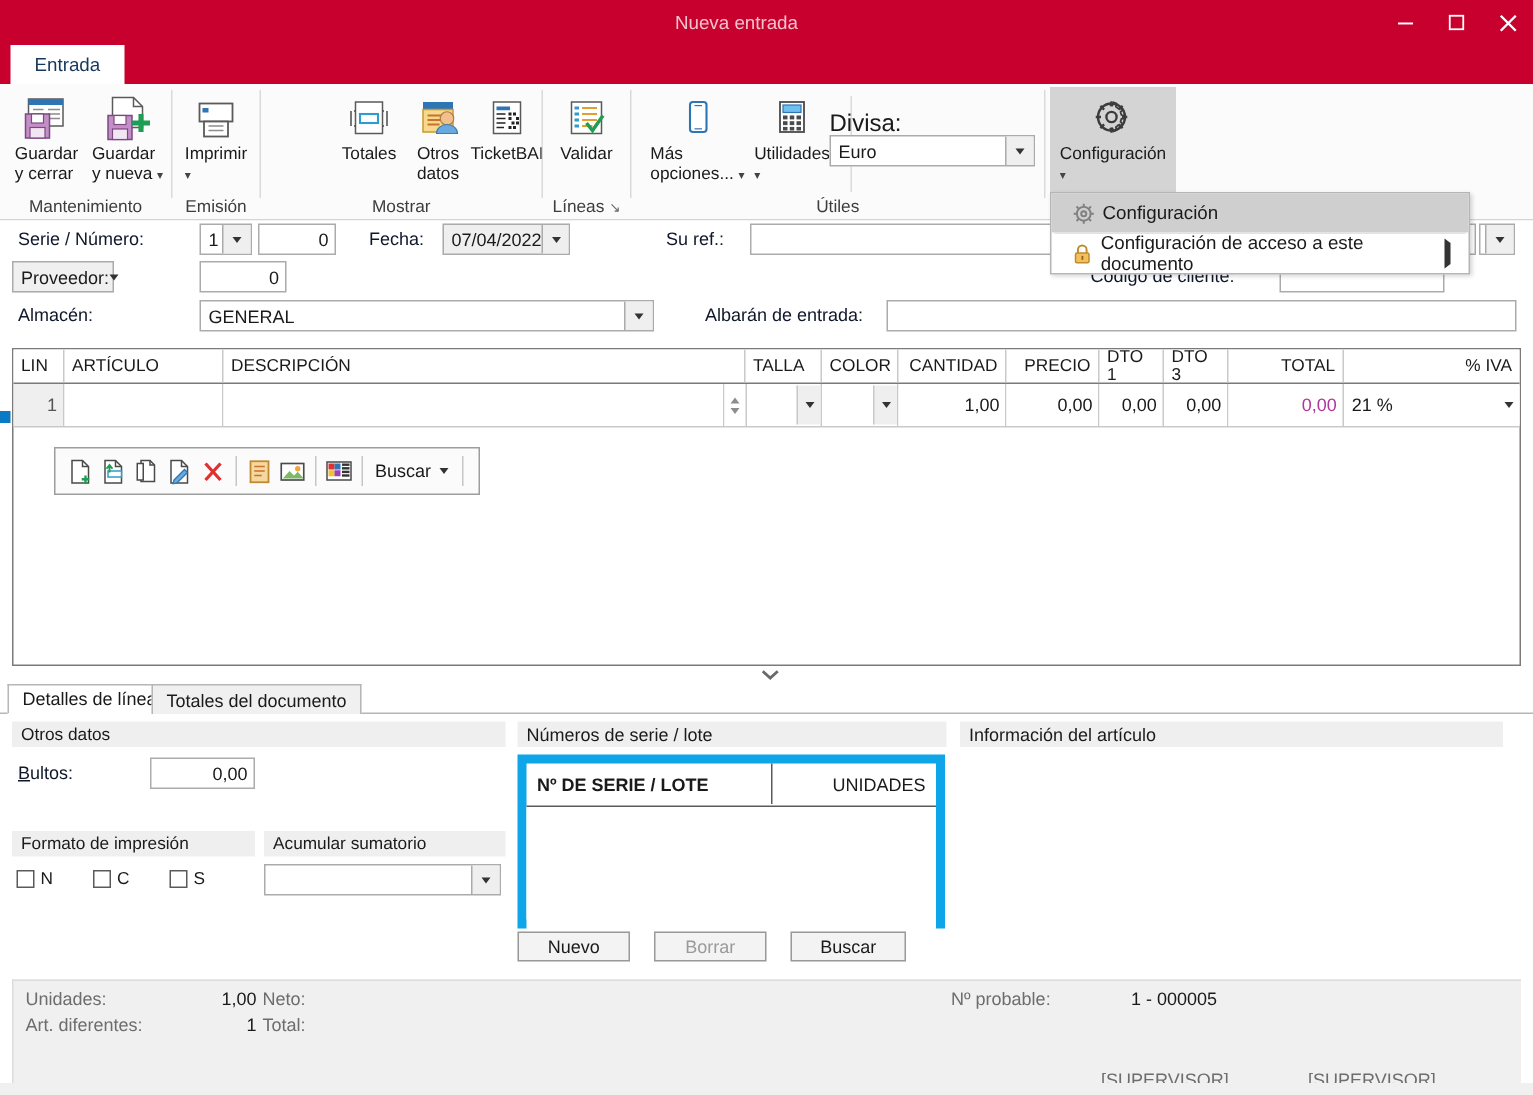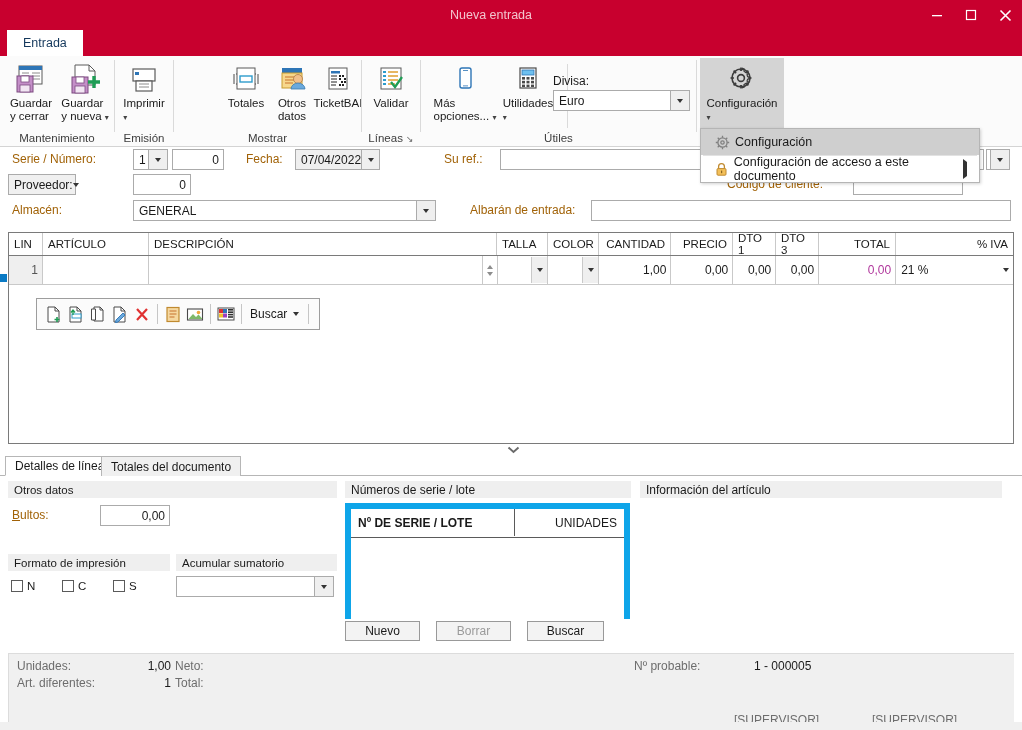--- a/index.html
+++ b/index.html
@@ -33,42 +33,42 @@
     font-size:11.5px;color:#3d3d3d;}
   .gdiv{position:absolute;top:4px;width:1px;height:72px;background:#dadada;}
   .bigbtn{position:absolute;top:2px;width:58px;height:72px;display:flex;flex-direction:column;
     align-items:center;cursor:default;}
   .bigbtn .ico{height:32px;display:flex;align-items:flex-end;justify-content:center;margin-top:4px;}
   .bigbtn .lbl{margin-top:3px;font-size:11.5px;line-height:12.5px;text-align:left;color:#1a1a1a;}
   .bigbtn.active{background:#d4d4d4;}
   .caret{font-size:8px;color:#444;line-height:9px;}
 
   
-  .fieldlabel{font-size:12px;color:#1a1a1a;}
+  .fieldlabel{font-size:16px;color:#1a1a1a;}
   .combo{background:#fff;border:1px solid #ababab;height:21px;display:flex;align-items:center;
     font-size:12px;padding:0 0 0 5px;box-sizing:border-box;}
   .combo .cb-btn{margin-left:auto;width:18px;height:19px;display:flex;align-items:center;
     justify-content:center;background:#efefef;border-left:1px solid #ababab;}
   .arrowdn{width:0;height:0;border-left:3.5px solid transparent;border-right:3.5px solid transparent;
     border-top:4px solid #333;}
   .arrowrt{width:0;height:0;border-top:3.5px solid transparent;border-bottom:3.5px solid transparent;
     border-left:4px solid #333;}
 
   
   .menu{position:absolute;background:#ffffff;border:1px solid #b5b5b5;box-shadow:1px 1px 3px rgba(0,0,0,.18);
     z-index:50;}
   .mitem{height:26px;display:flex;align-items:center;font-size:12.5px;color:#1a1a1a;padding:0 8px;}
   .mitem .mico{width:26px;display:flex;align-items:center;justify-content:center;}
   .mitem.sel{background:#cfcfcf;}
   .mitem .msub{margin-left:auto;padding-right:4px;}
   .mdivline{height:1px;background:#e2e2e2;margin:0 2px;}
 
   
   .form{position:absolute;left:0;top:147px;width:1022px;height:85px;background:#ffffff;}
-  .lab{position:absolute;font-size:12px;color:#a16207;}
+  .lab{position:absolute;font-size:12px;color:#0f172a;}
   .inp{position:absolute;background:#ffffff;border:1px solid #ababab;height:21px;box-sizing:border-box;
     font-size:12px;display:flex;align-items:center;padding:0 4px;}
   .inp.num{justify-content:flex-end;}
   .btnlike{position:absolute;background:#f0f0f0;border:1px solid #ababab;height:21px;box-sizing:border-box;
     font-size:12px;display:flex;align-items:center;padding:0 5px;}
 
   
   .gridwrap{position:absolute;left:8px;top:232px;width:1006px;height:212px;border:1px solid #7a7a7a;
     background:#ffffff;box-sizing:border-box;}
   .ghead{display:flex;height:22px;border-bottom:1px solid #7a7a7a;background:#ffffff;}

